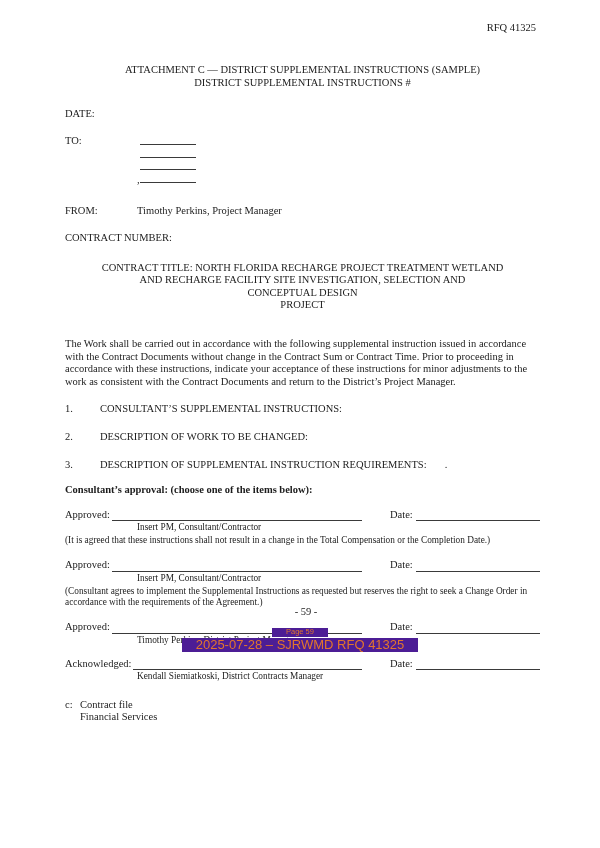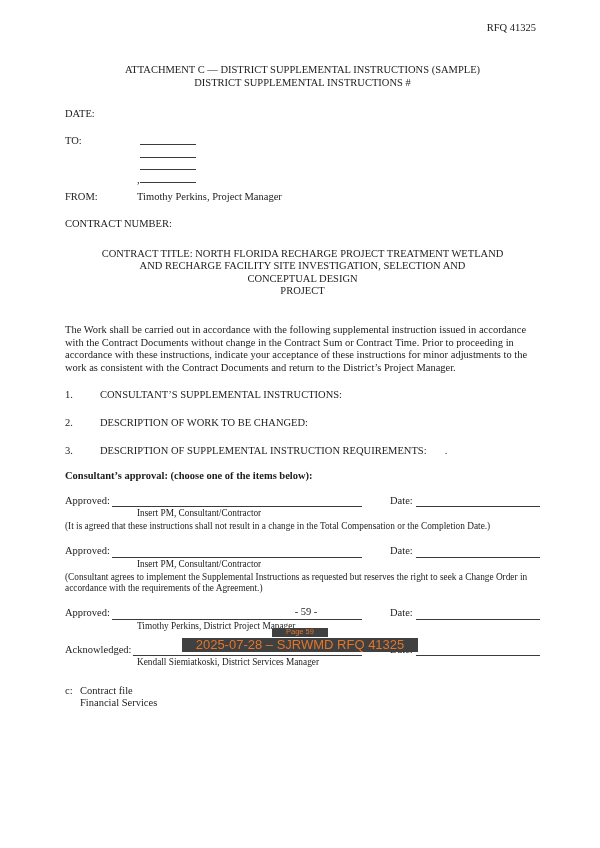--- a/index.html
+++ b/index.html
@@ -26,21 +26,21 @@
   .date-row { margin-top: 18px; }
   .to-row { margin-top: 15px; }
   .to-lines { display: flex; flex-direction: column; }
   .to-line { height: 12.5px; position: relative; }
   .blank-line {
     display: inline-block; width: 56px; height: 10px;
     border-bottom: 1px solid #3a3a3a;
   }
   .comma-prefix { display: inline-block; width: 3px; }
   .to-line.no-comma { padding-left: 3px; }
-  .from-row { margin-top: 6px; }
+  .from-row { margin-top: 20px; }
   .contract-number { margin-top: 14px; }
   .contract-title { margin-top: 17px; text-align: center; }
   .body-paragraph { margin-top: 26px; text-align: left; }
   .num-item { display: flex; margin-top: 15px; }
   .num-item .num { width: 35px; flex: none; }
   .num-item .suffix { margin-left: 18px; }
   .approval-heading { margin-top: 13px; font-weight: bold; }
   .sig-block { margin-top: 12px; }
   .sig-row { display: flex; align-items: flex-end; }
   .sig-left { display: flex; align-items: flex-end; width: 297px; flex: none; }
@@ -54,21 +54,21 @@
   .page-number {
     position: absolute; bottom: 33px; left: 0;
     width: 600px; text-align: center; padding-left: 12px;
   }
   .stamp {
     position: absolute; bottom: 0; left: 0;
     width: 600px; text-align: center;
     line-height: 1.1;
   }
   .stamp .hl {
-    background: #404040;
+    background: #4c1d95;
     color: #e2762c;
     display: inline-block;
     padding: 0 14px;
   }
   .stamp-line1 { font-size: 7.5px; }
   .stamp-line2 { font-size: 13px; margin-top: 1px; }
   .stamp-line1 .hl, .stamp-line2 .hl { font-family: "Liberation Sans", sans-serif; }
 </style>
 </head>
 <body>
@@ -176,21 +176,21 @@
     <div class="sig-row">
       <div class="sig-left">
         <span>Acknowledged:</span>
         <span class="sig-line"></span>
       </div>
       <div class="sig-right">
         <span>Date:</span>
         <span class="date-line"></span>
       </div>
     </div>
-    <div class="signer-title">Kendall Siemiatkoski, District Services Manager</div>
+    <div class="signer-title">Kendall Siemiatkoski, District Contracts Manager</div>
   </div>
 
   <div class="cc-block">
     <span class="cc-label">c:</span>
     <div>
       <div>Contract file</div>
       <div>Financial Services</div>
     </div>
   </div>
 

